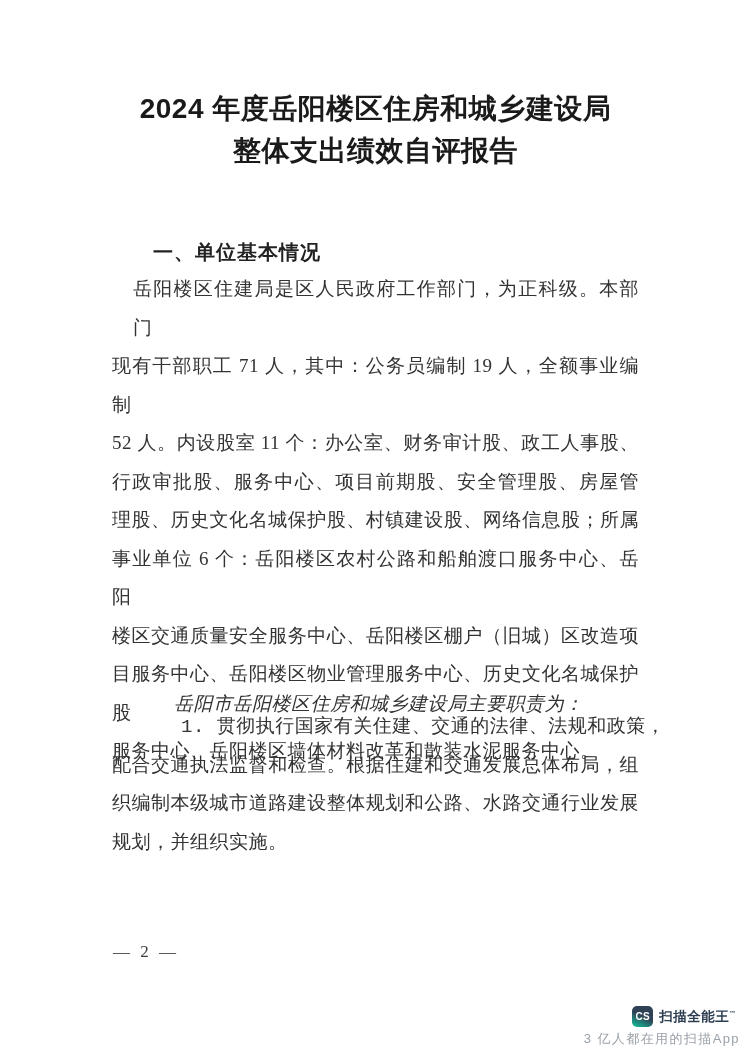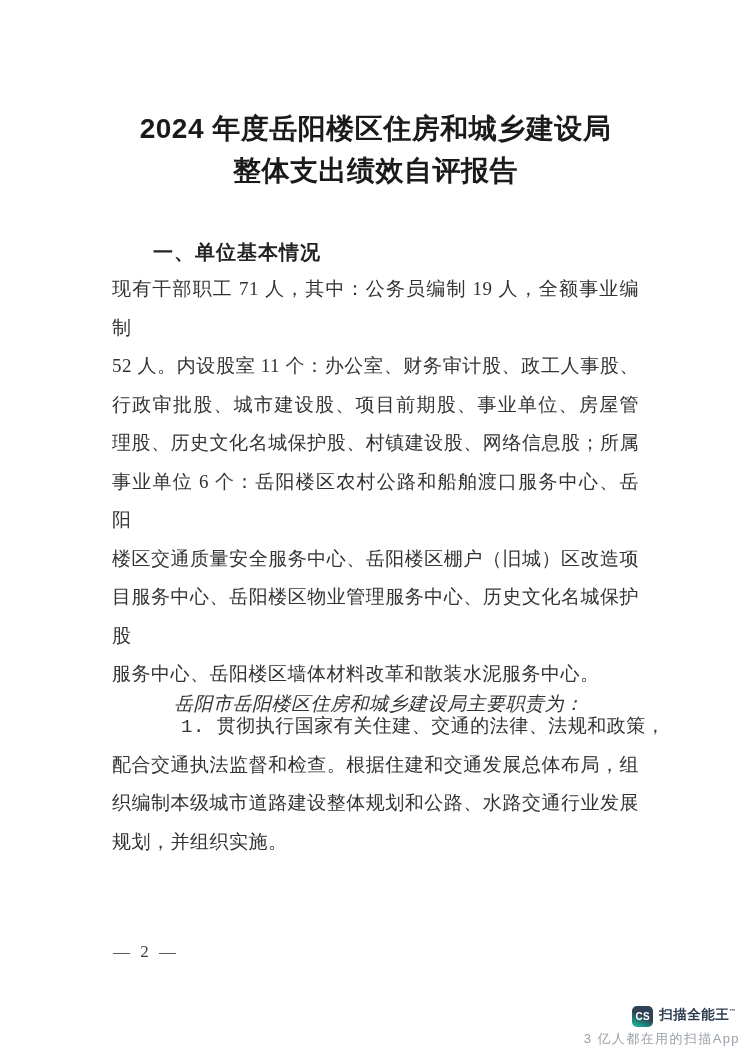--- a/index.html
+++ b/index.html
@@ -10,21 +10,21 @@
     overflow: hidden;
     font-family: "Liberation Serif", "DejaVu Serif", serif;
   }
   .page {
     position: absolute; inset: 0;
     background: #ffffff;
   }
   
   .title-block {
     position: absolute;
-    left: 112px; top: 108px; width: 527px;
+    left: 112px; top: 88px; width: 527px;
     text-align: center;
     font-family: "Liberation Sans", "DejaVu Sans", sans-serif;
     font-weight: 700;
     font-size: 28px;
     line-height: 42px;
     color: #1a1a1a;
     letter-spacing: 0.5px;
   }
   
   .section-heading {
@@ -76,21 +76,21 @@
   .watermark {
     position: absolute;
     right: 10px; bottom: 13px;
     display: flex;
     flex-direction: column;
     align-items: center;
     gap: 3px;
   }
   .watermark-row {
     display: flex;
-    align-items: flex-start;
+    align-items: center;
     gap: 6px;
     margin-left: 44px;
   }
   .cs-icon {
     width: 21px; height: 21px;
     border-radius: 5px;
     background: linear-gradient(205deg, #2f4154 48%, #12c7a0 100%);
     color: #ffffff;
     font-family: "Liberation Sans", "DejaVu Sans", sans-serif;
     font-weight: 700;
@@ -129,23 +129,24 @@
 <div class="page">
 
   <div class="title-block">
     <div>2024 年度岳阳楼区住房和城乡建设局</div>
     <div>整体支出绩效自评报告</div>
   </div>
 
   <div class="section-heading">一、单位基本情况</div>
 
   <div class="para para-1">
+    <div class="body-line jl indent-1">岳阳楼区住建局是区人民政府工作部门，为正科级。本部门</div>
     <div class="body-line jl">现有干部职工 71 人，其中：公务员编制 19 人，全额事业编制</div>
     <div class="body-line jl">52 人。内设股室 11 个：办公室、财务审计股、政工人事股、</div>
-    <div class="body-line jl">行政审批股、城市建设股、项目前期股、事业单位、房屋管</div>
+    <div class="body-line jl">行政审批股、服务中心、项目前期股、安全管理股、房屋管</div>
     <div class="body-line jl">理股、历史文化名城保护股、村镇建设股、网络信息股；所属</div>
     <div class="body-line jl">事业单位 6 个：岳阳楼区农村公路和船舶渡口服务中心、岳阳</div>
     <div class="body-line jl">楼区交通质量安全服务中心、岳阳楼区棚户（旧城）区改造项</div>
     <div class="body-line jl">目服务中心、岳阳楼区物业管理服务中心、历史文化名城保护股</div>
     <div class="body-line">服务中心、岳阳楼区墙体材料改革和散装水泥服务中心。</div>
   </div>
 
   <div class="para para-2">
     <div class="body-line indent-2">岳阳市岳阳楼区住房和城乡建设局主要职责为：</div>
   </div>

